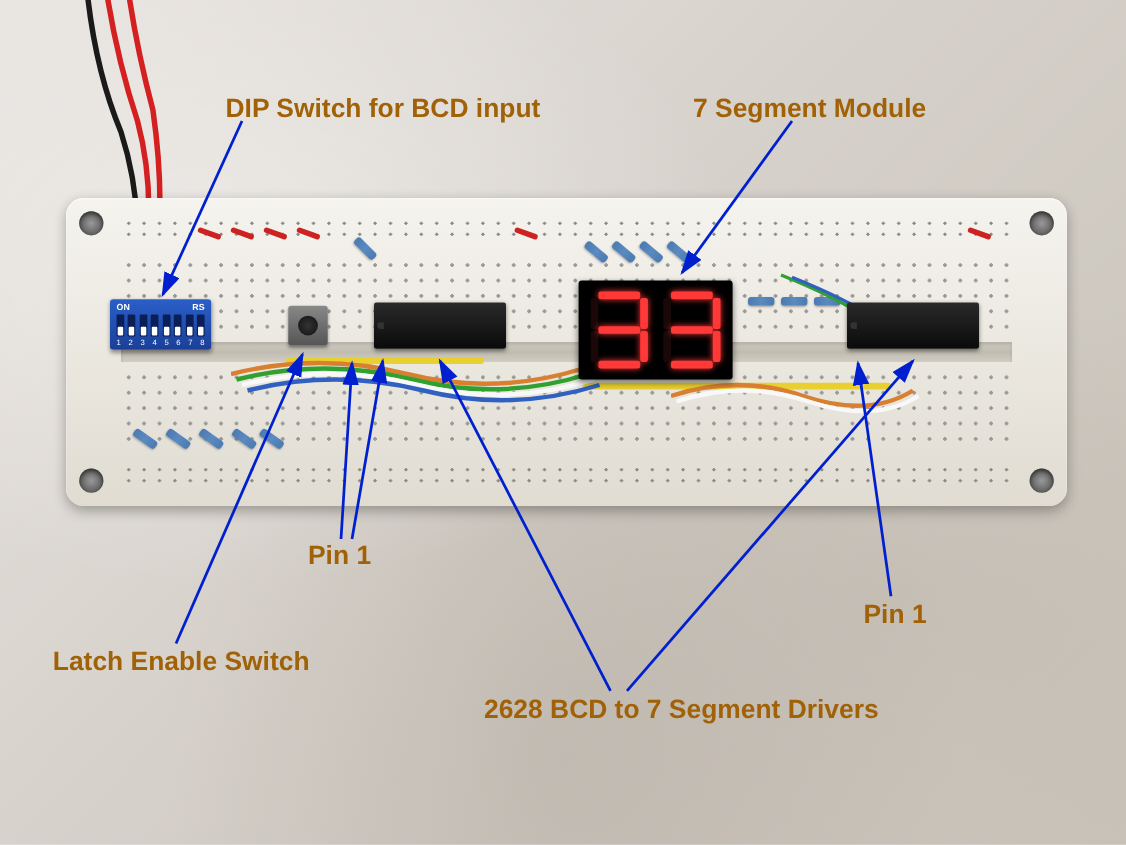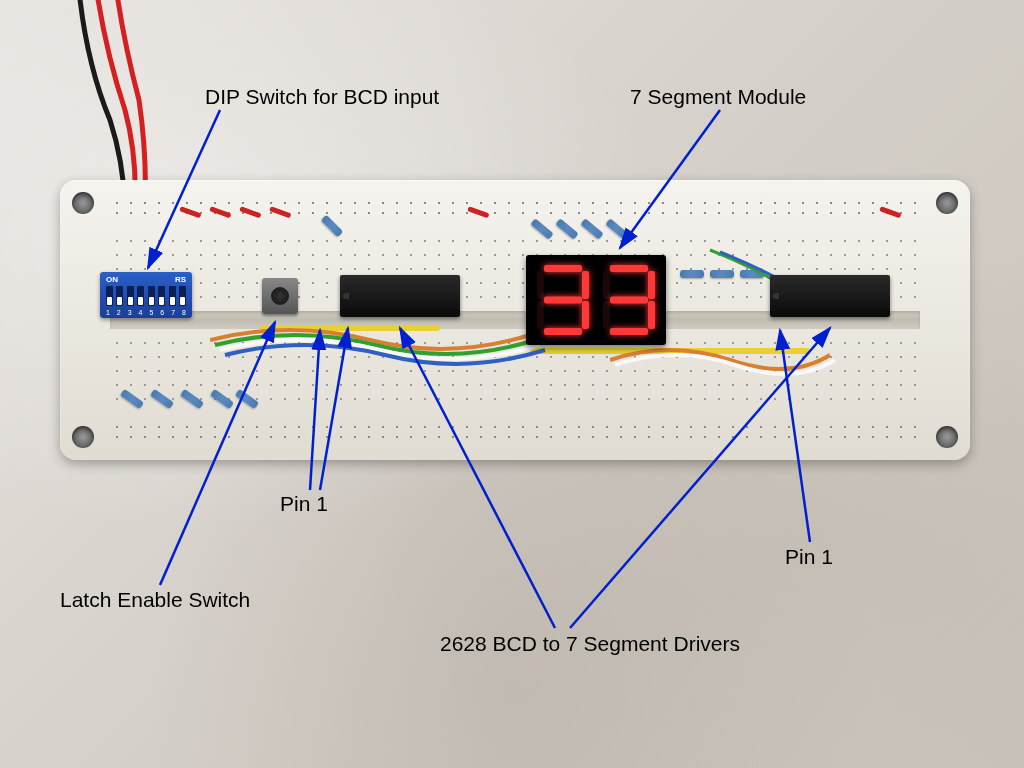--- a/index.html
+++ b/index.html
@@ -217,23 +217,23 @@
       position: absolute;
       width: 24px;
       height: 8px;
       background: linear-gradient(to right, #4a7ab0 0%, #5a8ac0 50%, #4a7ab0 100%);
       border-radius: 3px;
       box-shadow: 0 1px 2px rgba(0,0,0,0.3);
     }
     
     .label {
       position: absolute;
-      color: #000000;
-      font-weight: normal;
-      font-size: 21px;
+      color: #a16207;
+      font-weight: bold;
+      font-size: 24px;
       white-space: nowrap;
     }
     svg.arrows {
       position: absolute;
       inset: 0;
       width: 1024px;
       height: 768px;
       pointer-events: none;
     }
   </style>
@@ -351,21 +351,21 @@
     <div class="seg seg-v seg-e off"></div>
     <div class="seg seg-v seg-f off"></div>
     <div class="seg seg-h seg-g"></div>
   </div>
 </div>
 
 <div class="label" style="left:205px; top:85px;">DIP Switch for BCD input</div>
 <div class="label" style="left:630px; top:85px;">7 Segment Module</div>
 <div class="label" style="left:280px; top:492px;">Pin 1</div>
 <div class="label" style="left:785px; top:545px;">Pin 1</div>
-<div class="label" style="left:60px; top:588px;">Latch Enable Switch</div>
+<div class="label" style="left:48px; top:588px;">Latch Enable Switch</div>
 <div class="label" style="left:440px; top:632px;">2628 BCD to 7 Segment Drivers</div>
 
 <svg class="arrows">
   <defs>
     <marker id="ah" markerWidth="10" markerHeight="10" refX="8" refY="3" orient="auto">
       <path d="M0,0 L0,6 L9,3 z" fill="#0020d0"></path>
     </marker>
   </defs>
 
   <line x1="220" y1="110" x2="148" y2="268" stroke="#0020d0" stroke-width="2.5" marker-end="url(#ah)"></line>

